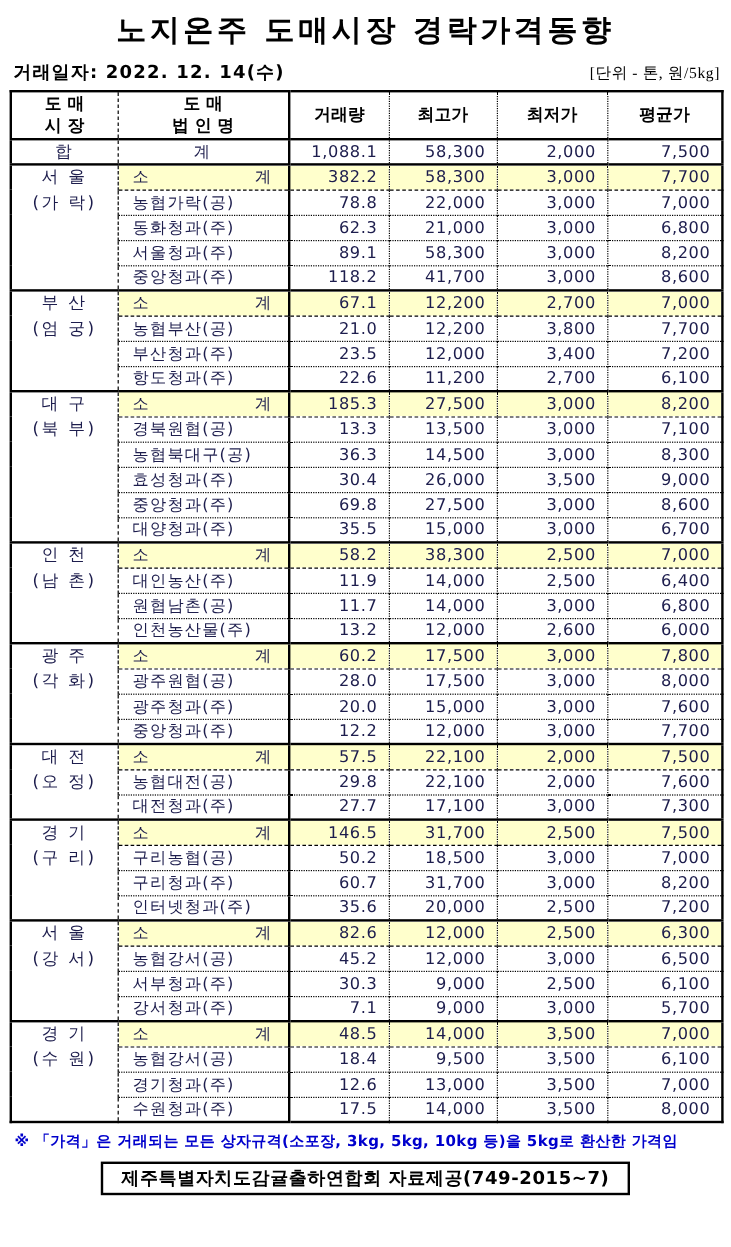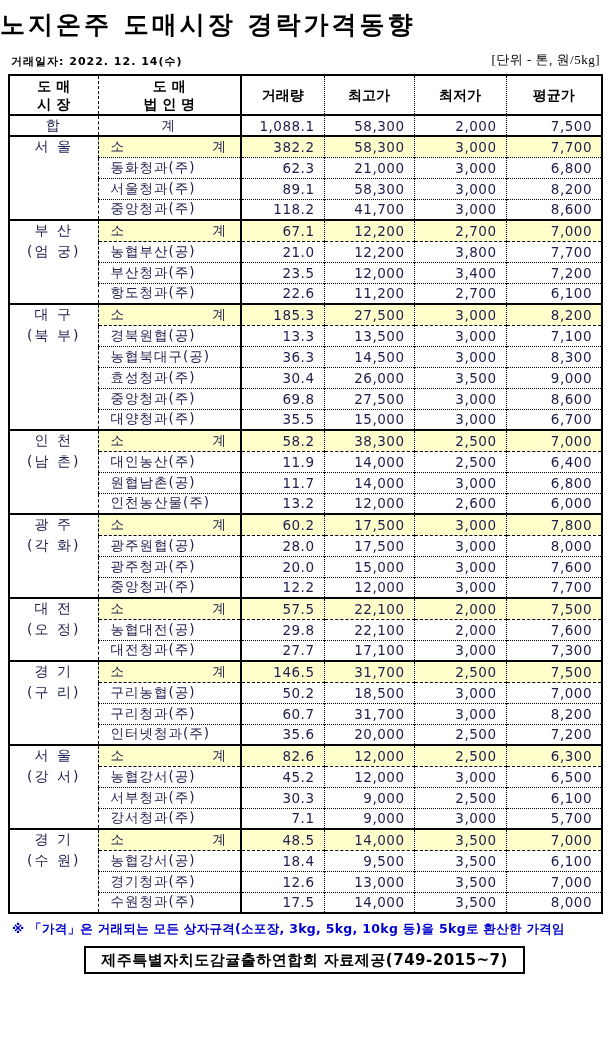--- a/index.html
+++ b/index.html
@@ -1,28 +1,28 @@
 <!DOCTYPE html>
 <html style="--highlight: #FFFFCC; --note-blue: #0000CC; --body-text: #1D1D4D;"><head>
 <meta charset="utf-8">
 <style>
   html,body{margin:0;padding:0;background:#fff;}
   .page{
     position:relative;width:609px;height:1039px;background:#fff;overflow:hidden;
     font-family:"DejaVu Sans",sans-serif;color:#000;
   }
   .title{
-    margin-top:8px;text-align:left;font-size:25px;font-weight:bold;
+    margin-top:8px;text-align:center;font-size:25px;font-weight:bold;
     letter-spacing:3px;color:#000;
   }
   .meta{
     display:flex;justify-content:space-between;align-items:flex-end;
     margin:10px 9px 0 11px;
   }
-  .meta .date{font-size:11px;font-weight:bold;letter-spacing:1px;}
+  .meta .date{font-size:15px;font-weight:bold;letter-spacing:1px;}
   .meta .unit{font-size:13px;letter-spacing:0.5px;font-family:Liberation Serif, serif;}
 
   table.price-table{
     border-collapse:collapse;table-layout:fixed;width:593px;
     margin:5px 0 0 8px;border:2px solid #000;
   }
   thead tr{height:40px;}
   tbody tr{height:21px;}
   th{
     font-size:14px;font-weight:bold;color:#000;text-align:center;
@@ -101,20 +101,28 @@
           <td class="m">서 울</td>
           <td class="c sub">
             <span class="sub-l">소</span>
             <span class="sub-r">계</span>
           </td>
           <td class="n">382.2</td>
           <td class="n">58,300</td>
           <td class="n">3,000</td>
           <td class="n">7,700</td>
         </tr>
+        <tr class="after-sub">
+          <td class="m">(가 락)</td>
+          <td class="c">농협가락(공)</td>
+          <td class="n">78.8</td>
+          <td class="n">22,000</td>
+          <td class="n">3,000</td>
+          <td class="n">7,000</td>
+        </tr>
         <tr class="inner">
           <td class="m"></td>
           <td class="c">동화청과(주)</td>
           <td class="n">62.3</td>
           <td class="n">21,000</td>
           <td class="n">3,000</td>
           <td class="n">6,800</td>
         </tr>
         <tr class="inner">
           <td class="m"></td>

